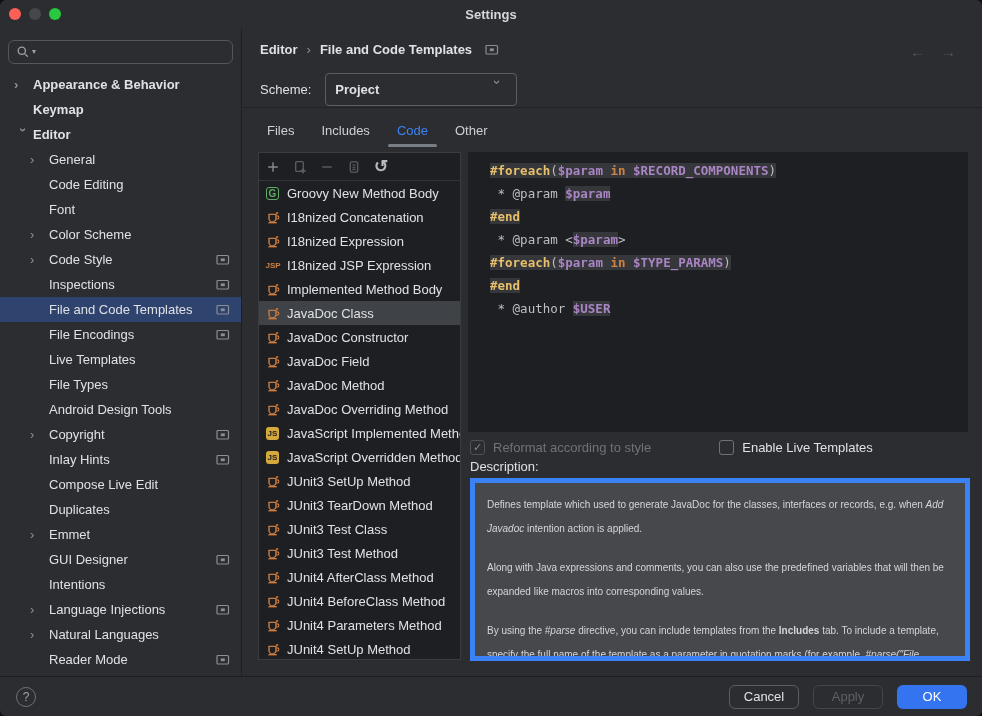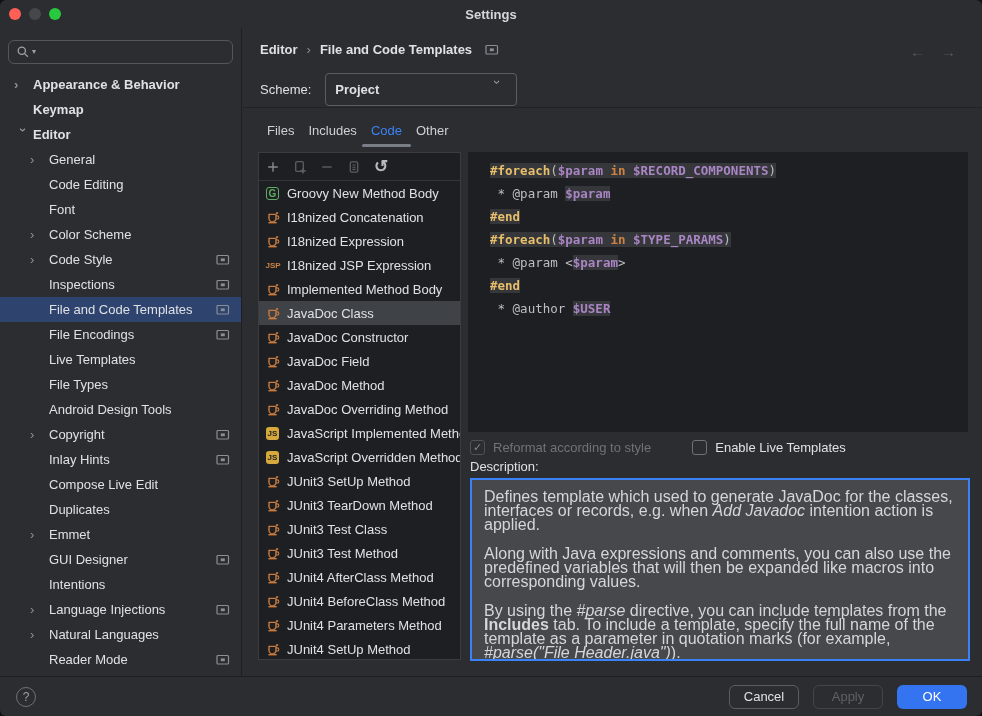--- a/index.html
+++ b/index.html
@@ -33,21 +33,21 @@
   #breadcrumb{position:absolute;left:17px;top:14px;display:flex;align-items:center;gap:9px;font-weight:bold;}
   #breadcrumb .bc-sep{color:#888C92;font-weight:normal;font-size:13px;}
   #breadcrumb .mon{display:flex;align-items:center;margin-left:4px;}
   #navarrows{position:absolute;right:26px;top:15px;display:flex;gap:16px;color:#54575C;font-size:15px;}
   #scheme-row{position:absolute;left:17px;top:50px;height:23px;display:flex;align-items:center;}
   #scheme-label{margin-right:14px;}
   #scheme-combo{width:192px;height:33px;border:1px solid #5A5D63;border-radius:4px;display:flex;align-items:center;justify-content:space-between;padding:0 9px;cursor:default;}
   #scheme-value{font-weight:bold;}
   #scheme-combo .chev{transform:rotate(90deg);width:auto;color:#9DA0A6;}
   #sep1{position:absolute;left:0;right:0;top:79px;height:1px;background:#212225;}
-  #tabs{position:absolute;left:24px;top:80px;height:44px;display:flex;gap:14px;align-items:flex-start;}
+  #tabs{position:absolute;left:24px;top:80px;height:44px;display:flex;gap:27px;align-items:flex-start;}
   .tab{position:relative;height:100%;display:flex;align-items:center;color:#CED0D6;cursor:default;}
   .tab.active{color:#3b82f6;}
   .tab.active::after{content:"";position:absolute;left:-9px;right:-9px;bottom:5px;height:3px;border-radius:2px;background:#797D85;}
 
   
   #list-panel{position:absolute;left:15px;top:124px;width:203px;height:508px;background:#1E1F22;border:1px solid #3A3C40;overflow:hidden;}
   #list-toolbar{height:28px;border-bottom:1px solid #333539;display:flex;align-items:center;gap:9px;padding-left:5px;}
   .tb-icon{width:18px;height:18px;display:flex;align-items:center;justify-content:center;}
   .tb-icon.undo{color:#B7BAC0;font-size:17px;font-weight:bold;}
   .list-row{height:24px;display:flex;align-items:center;white-space:nowrap;overflow:hidden;cursor:default;}
@@ -65,27 +65,27 @@
   .tk-v{color:#A985C4;font-weight:bold;}
   .tk-k{color:#CC8242;font-weight:bold;}
   .tk-p{color:#BCBEC4;}
 
   
   #checkrow{position:absolute;left:227px;top:407px;width:520px;height:24px;display:flex;align-items:center;}
   .cb-group{display:flex;align-items:center;gap:8px;}
   .cb-box{width:15px;height:15px;border-radius:3px;display:flex;align-items:center;justify-content:center;font-size:11px;}
   #cb-reformat .cb-box{border:1px solid #4E5156;color:#85888D;}
   #cb-reformat .cb-label{color:#6F7379;}
-  #cb-live{margin-left:41px;}
+  #cb-live{margin-left:68px;}
   #cb-live .cb-box{border:1px solid #6E7277;color:transparent;}
   #cb-live .cb-label{color:#DFE1E5;}
 
   
   #desc-label{position:absolute;left:227px;top:431px;}
-  #desc-panel{position:absolute;left:227px;top:450px;width:500px;height:183px;background:#46484B;border:2px solid #3b82f6;padding:10px 12px;font-size:16px;line-height:14px;color:#D4D6D9;overflow:hidden;}
+  #desc-panel{position:absolute;left:227px;top:450px;width:500px;height:183px;background:#46484B;border:5px solid #3b82f6;padding:10px 12px;font-size:10px;line-height:24px;color:#D4D6D9;overflow:hidden;}
   #desc-panel p{margin:0 0 15px 0;}
   #desc-panel .it{font-style:italic;}
   #desc-panel .bd{font-weight:bold;}
 
   
   #bottombar{position:absolute;left:0;right:0;bottom:0;height:40px;border-top:1px solid #1E1F22;display:flex;align-items:center;}
   #help-btn{position:absolute;left:16px;top:10px;width:20px;height:20px;border:1px solid #6F7378;border-radius:50%;color:#9DA0A6;display:flex;align-items:center;justify-content:center;font-size:12px;cursor:default;}
   #btns{margin-left:auto;margin-right:15px;display:flex;gap:14px;}
   .btn{min-width:70px;height:24px;border-radius:6px;display:flex;align-items:center;justify-content:center;padding:0 12px;cursor:default;}
   #btn-cancel{border:1px solid #5A5D63;color:#DFE1E5;}
@@ -521,22 +521,22 @@
             </span>
             <span>JUnit4 SetUp Method</span>
           </div>
         </div>
     </div>
 
     <div id="editor">
         <div class="code-line"><span class="hl"><span class="tk-d">#foreach</span><span class="tk-p">(</span><span class="tk-v">$param</span><span class="tk-p"> </span><span class="tk-k">in</span><span class="tk-p"> </span><span class="tk-v">$RECORD_COMPONENTS</span><span class="tk-p">)</span></span></div>
         <div class="code-line"><span class="tk-p"> * @param </span><span class="tk-v hl">$param</span></div>
         <div class="code-line"><span class="hl"><span class="tk-d">#end</span></span></div>
+        <div class="code-line"><span class="tk-p"> * @param &lt;</span><span class="tk-v hl">$param</span><span class="tk-p">&gt;</span></div>
         <div class="code-line"><span class="hl"><span class="tk-d">#foreach</span><span class="tk-p">(</span><span class="tk-v">$param</span><span class="tk-p"> </span><span class="tk-k">in</span><span class="tk-p"> </span><span class="tk-v">$TYPE_PARAMS</span><span class="tk-p">)</span></span></div>
-        <div class="code-line"><span class="tk-p"> * @param &lt;</span><span class="tk-v hl">$param</span><span class="tk-p">&gt;</span></div>
         <div class="code-line"><span class="hl"><span class="tk-d">#end</span></span></div>
         <div class="code-line"><span class="tk-p"> * @author </span><span class="tk-v hl">$USER</span></div>
       </div>
 
     <div id="checkrow">
       <div class="cb-group" id="cb-reformat">
         <span class="cb-box">✓</span>
         <span class="cb-label">Reformat according to style</span>
       </div>
       <div class="cb-group" id="cb-live">

